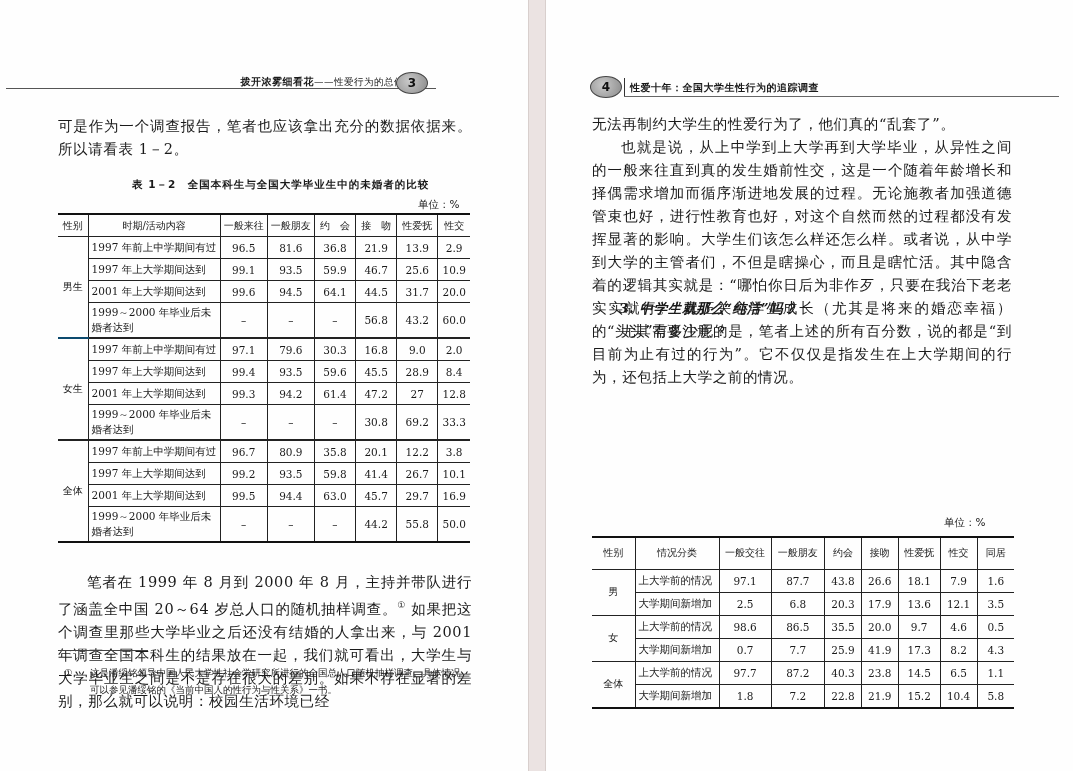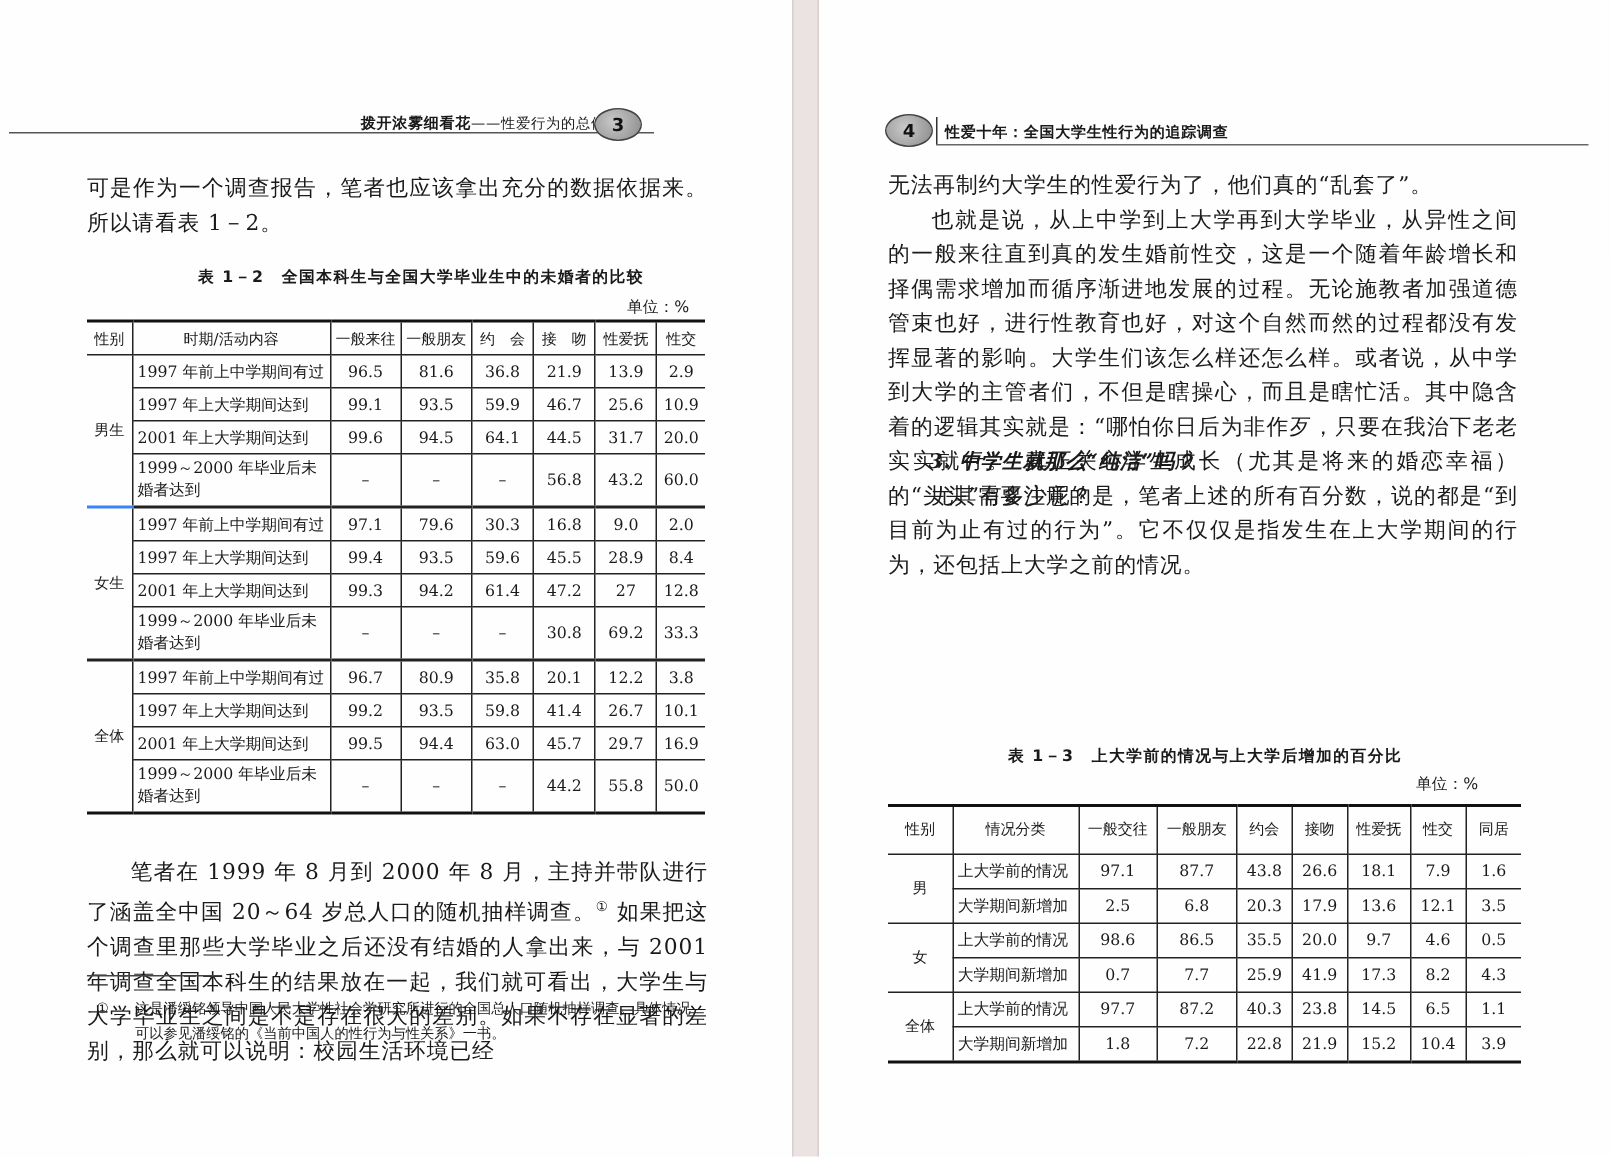--- a/index.html
+++ b/index.html
@@ -88,21 +88,21 @@
       <th>时期/活动内容</th>
       <th>一般来往</th>
       <th>一般朋友</th>
       <th>约　会</th>
       <th>接　吻</th>
       <th>性爱抚</th>
       <th class="outer-r">性交</th>
     </tr>
 
     <tr>
-      <td class="outer-l sex" rowspan="4" style="border-bottom:2px solid #3b82f6;">男生</td>
+      <td class="outer-l sex" rowspan="4" style="border-bottom:2px solid #0c4a6e;">男生</td>
       <td class="lbl">1997 年前上中学期间有过</td>
       <td>96.5</td>
       <td>81.6</td>
       <td>36.8</td>
       <td>21.9</td>
       <td>13.9</td>
       <td class="outer-r">2.9</td>
     </tr>
     <tr>
       <td class="lbl">1997 年上大学期间达到</td>
@@ -229,21 +229,20 @@
     <div class="title">性爱十年：全国大学生性行为的追踪调查</div>
   </div>
 
   <p class="para" style="left:46px; top:113px; width:420px;">无法再制约大学生的性爱行为了，他们真的“乱套了”。</p>
   <p class="para indent" style="left:46px; top:136px; width:420px;">也就是说，从上中学到上大学再到大学毕业，从异性之间的一般来往直到真的发生婚前性交，这是一个随着年龄增长和择偶需求增加而循序渐进地发展的过程。无论施教者加强道德管束也好，进行性教育也好，对这个自然而然的过程都没有发挥显著的影响。大学生们该怎么样还怎么样。或者说，从中学到大学的主管者们，不但是瞎操心，而且是瞎忙活。其中隐含着的逻辑其实就是：“哪怕你日后为非作歹，只要在我治下老老实实就行。”真正关心学生成长（尤其是将来的婚恋幸福）的“头头”有多少呢？</p>
 
   <p class="para indent" style="left:46px; top:297px; width:420px; font-style:italic; font-weight:bold; font-size:13.5px;">3. 中学生就那么“纯洁”吗？</p>
 
   <p class="para indent" style="left:46px; top:320px; width:420px;">尤其需要注意的是，笔者上述的所有百分数，说的都是“到目前为止有过的行为”。它不仅仅是指发生在上大学期间的行为，还包括上大学之前的情况。</p>
 
-  <div class="tbl-title" style="left:126px; top:497px;">表 1－3　上大学前的情况与上大学后增加的百分比</div>
   <div class="unit" style="left:398px; top:516px;">单位：%</div>
 
   <table class="data t13" style="left:46px; top:536px; width:422px;">
     <colgroup>
       <col style="width:42px">
         <col style="width:82px">
         <col style="width:51px">
         <col style="width:52px">
         <col style="width:36px">
         <col style="width:36px">
@@ -320,17 +319,17 @@
       <td class="outer-r">1.1</td>
     </tr>
     <tr class="last">
       <td class="lbl">大学期间新增加</td>
       <td>1.8</td>
       <td>7.2</td>
       <td>22.8</td>
       <td>21.9</td>
       <td>15.2</td>
       <td>10.4</td>
-      <td class="outer-r">3.9</td>
+      <td class="outer-r">5.8</td>
     </tr>
   </tbody>
     </table>
 </div>
 
 </body></html>

